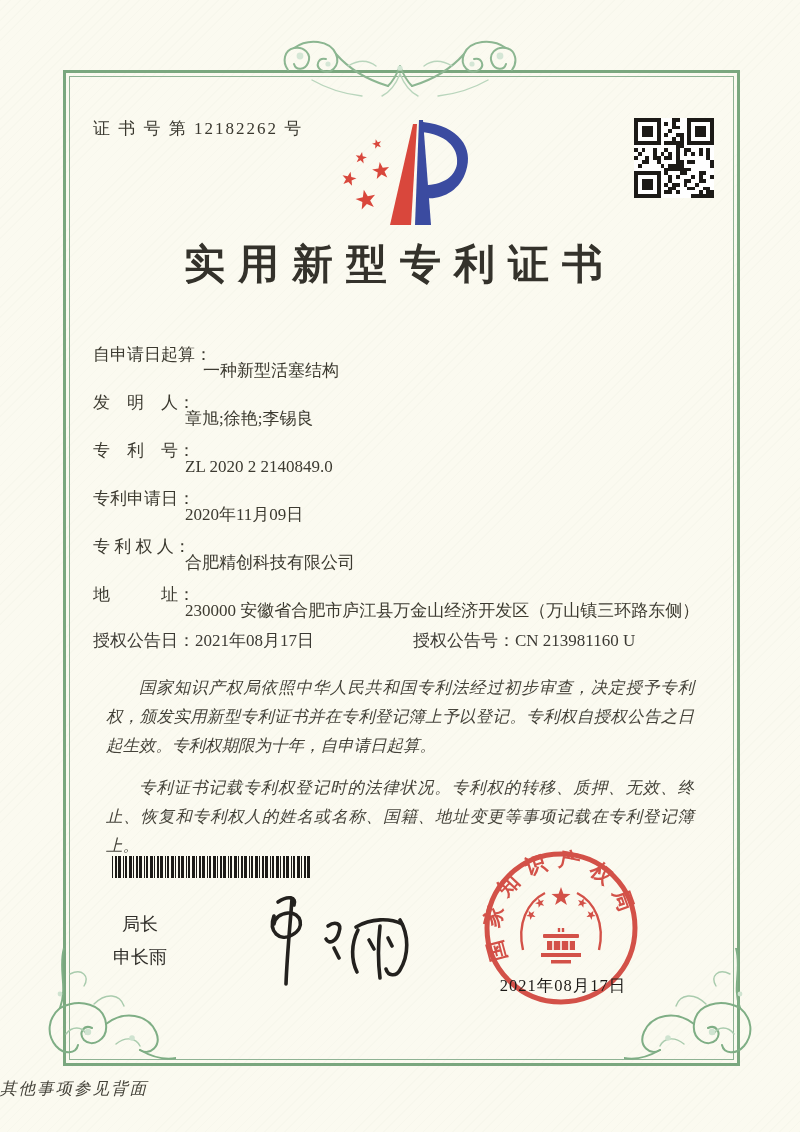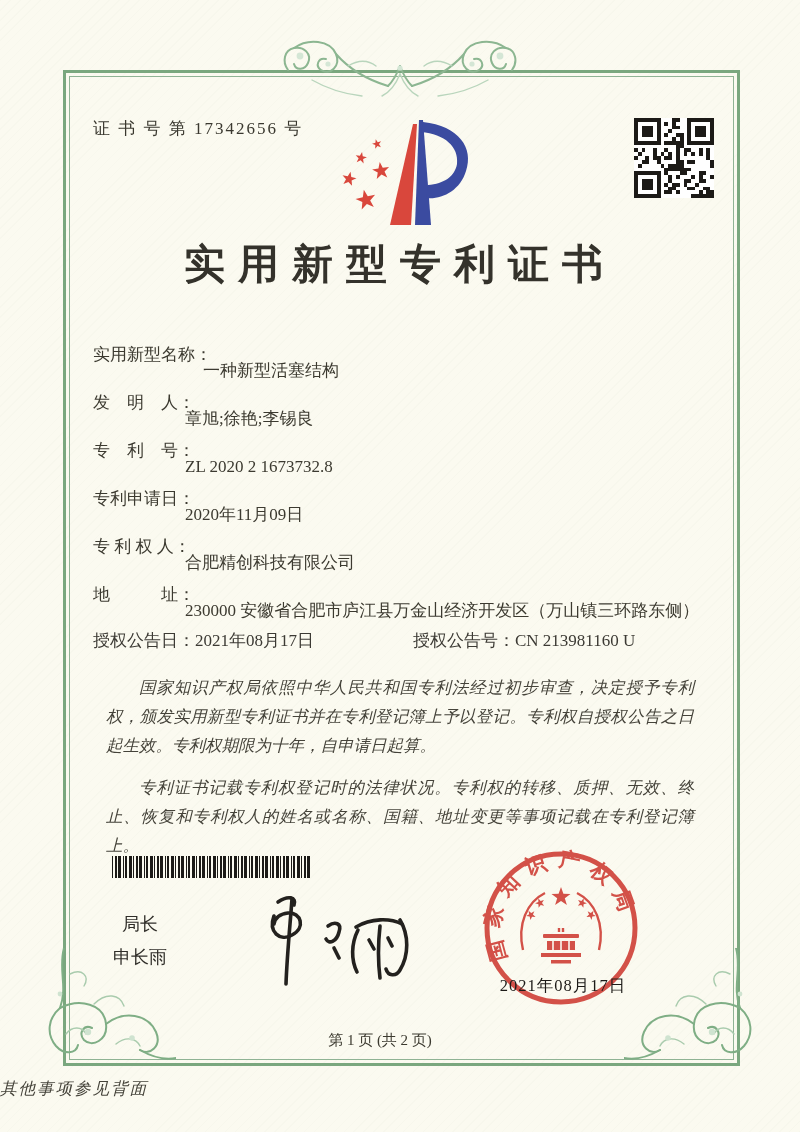--- a/index.html
+++ b/index.html
@@ -135,21 +135,21 @@
         <path d="M80,96 C90,88 100,90 104,98"></path>
       </g>
       <g fill="#cfe3d0">
         <circle cx="52" cy="84" r="3.2"></circle>
           <circle cx="96" cy="90" r="2.8"></circle>
           <circle cx="24" cy="46" r="2.4"></circle>
       </g>
     </svg>
   </div>
 
-  <div class="cert-no">证 书 号 第 17342656 号</div>
+  <div class="cert-no">证 书 号 第 12182262 号</div>
 
   <div style="position:absolute;left:333px;top:118px;">
     <svg width="142" height="112" viewBox="0 0 142 112">
       <path d="M80,6 L84,6 L78,107 L57,107 Z" fill="#d9473c"></path>
       <path d="M86,2 L90,2 L98,107 L82,107 Z" fill="#3b4ba0"></path>
       <path d="M90,4 C126,8 141,30 133,53 C127,73 108,82 93,80 L95,67 C111,66 122,58 124,46 C126,29 112,16 88,14 Z" fill="#3b4ba0"></path>
       <g fill="#d9473c">
         <use href="#star" transform="translate(44,26) scale(0.5) rotate(-15)"></use>
         <use href="#star" transform="translate(28,40) scale(0.6) rotate(10)"></use>
         <use href="#star" transform="translate(48,53) scale(0.9) rotate(-8)"></use>
@@ -275,30 +275,30 @@
         <rect x="16" y="2" width="3" height="3" fill="#1c1a17"></rect>
         <rect x="0" y="14" width="7" height="7" fill="#1c1a17"></rect>
         <rect x="1" y="15" width="5" height="5" fill="#ffffff"></rect>
         <rect x="2" y="16" width="3" height="3" fill="#1c1a17"></rect>
       </svg>
   </div>
 
   <div class="title">实用新型专利证书</div>
 
   <div class="row" style="top:341px;">
-    <span class="lbl">实用新型名称：</span>
+    <span class="lbl">自申请日起算：</span>
     <span class="val" style="left:110px">一种新型活塞结构</span>
   </div>
   <div class="row" style="top:389px;">
     <span class="lbl">发　明　人：</span>
     <span class="val">章旭;徐艳;李锡良</span>
   </div>
   <div class="row" style="top:437px;">
     <span class="lbl">专　利　号：</span>
-    <span class="val">ZL 2020 2 1673732.8</span>
+    <span class="val">ZL 2020 2 2140849.0</span>
   </div>
   <div class="row" style="top:485px;">
     <span class="lbl">专利申请日：</span>
     <span class="val">2020年11月09日</span>
   </div>
   <div class="row" style="top:533px;">
     <span class="lbl">专 利 权 人：</span>
     <span class="val">合肥精创科技有限公司</span>
   </div>
   <div class="row" style="top:581px;">
@@ -424,16 +424,15 @@
         <path d="M118,102 C124,76 114,54 96,45"></path>
         <path d="M78,84 L78,80 M82,84 L82,80"></path>
       </g>
       <g stroke="#fbfaf0" stroke-width="1.6">
         <path d="M72,93 L72,102 M80,93 L80,102 M88,93 L88,102"></path>
       </g>
     </svg>
   </div>
   <div class="seal-date">2021年08月17日</div>
 
-  <div class="page-note">第 1 页 (共 2 页)</div>
   <div class="back-note">其他事项参见背面</div>
 
 </div>
 
 </body></html>

